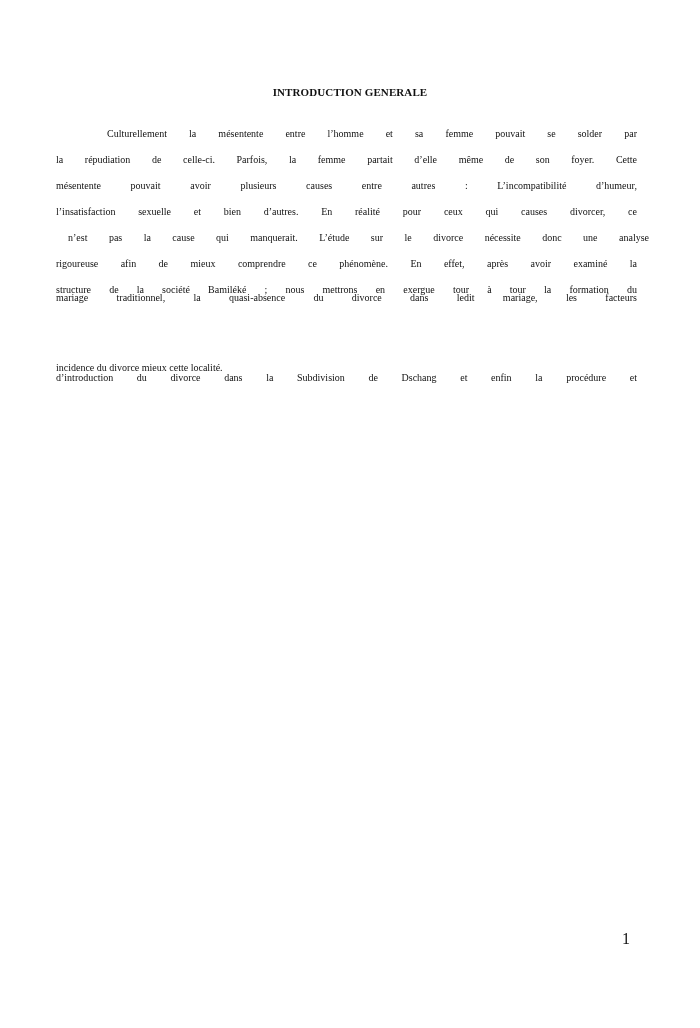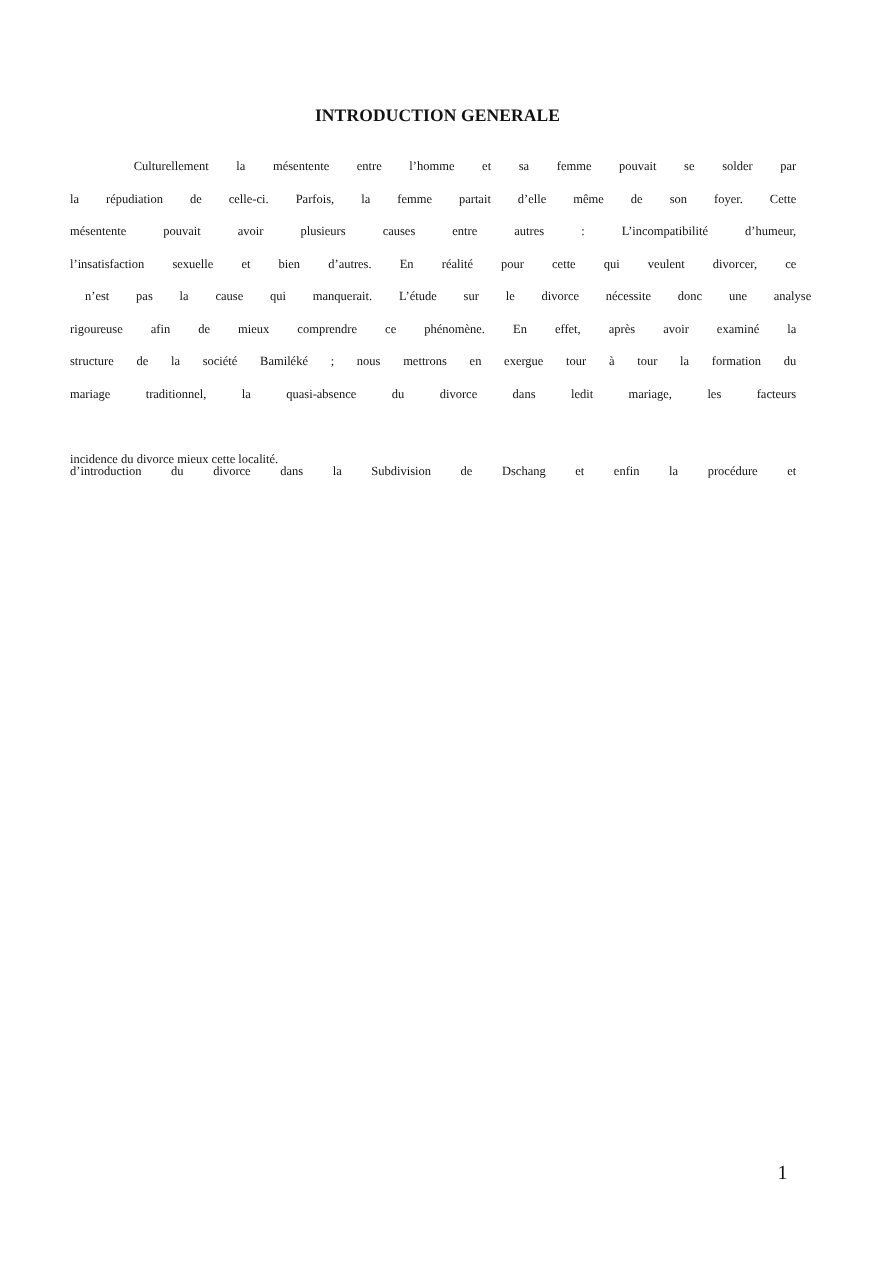--- a/index.html
+++ b/index.html
@@ -1,21 +1,21 @@
 <!DOCTYPE html>
 <html><head>
   <meta charset="utf-8">
   <style>
     html, body { margin: 0; padding: 0; background: #ffffff; }
     body { width: 700px; height: 1028px; position: relative; overflow: hidden; }
     .page { position: absolute; left: 0; top: 0; width: 700px; height: 1028px; background: #fff; }
     .title {
       position: absolute; left: 0; width: 700px; top: 86px;
       text-align: center; font-family: "Liberation Serif", serif;
-      font-weight: bold; font-size: 14px; color: #111; letter-spacing: 0.1px;
+      font-weight: bold; font-size: 11px; color: #111; letter-spacing: 0.1px;
     }
     .line {
       position: absolute; left: 56px; width: 581px;
       font-family: Liberation Serif, serif; font-size: 10px; color: #111;
       white-space: nowrap; text-align: justify; text-align-last: justify;
       line-height: 20px;
     }
     .line.first { left: 107px; width: 530px; }
     .line.last { text-align-last: left; }
     .pagenum {
@@ -26,23 +26,23 @@
 </head>
 <body>
 
 <div class="page">
   <div class="title">INTRODUCTION GENERALE</div>
 
   <div>
     <div class="line first" style="top:124px;">Culturellement la mésentente  entre l’homme  et sa femme  pouvait se solder par</div>
     <div class="line" style="top:150px;">la répudiation de celle-ci. Parfois, la femme partait d’elle même de son foyer. Cette</div>
     <div class="line" style="top:176px;">mésentente pouvait avoir plusieurs causes entre autres : L’incompatibilité d’humeur,</div>
-    <div class="line" style="top:202px;">l’insatisfaction sexuelle et bien d’autres. En réalité pour cette qui veulent divorcer, ce</div>
+    <div class="line" style="top:202px;">l’insatisfaction sexuelle et bien d’autres. En réalité pour ceux qui causes divorcer, ce</div>
     <div class="line" style="top:228px;margin-left:12px;">n’est pas la cause qui manquerait. L’étude sur le divorce nécessite donc une analyse</div>
     <div class="line" style="top:254px;">rigoureuse afin de mieux comprendre ce phénomène. En effet, après avoir examiné la</div>
     <div class="line" style="top:280px;">structure de la société Bamiléké ; nous mettrons en exergue tour à tour la formation du</div>
-    <div class="line" style="top:306px;">mariage traditionnel, la quasi-absence du divorce dans ledit mariage, les facteurs</div>
+    <div class="line" style="top:288px;">mariage traditionnel, la quasi-absence du divorce dans ledit mariage, les facteurs</div>
     <div class="line" style="top:332px;margin-top:36px;">d’introduction du divorce dans la Subdivision de Dschang et  enfin la procédure et</div>
     <div class="line last" style="top:358px;">incidence du divorce mieux cette localité.</div>
   </div>
 
   <div class="pagenum">1</div>
 </div>
 
 </body></html>

